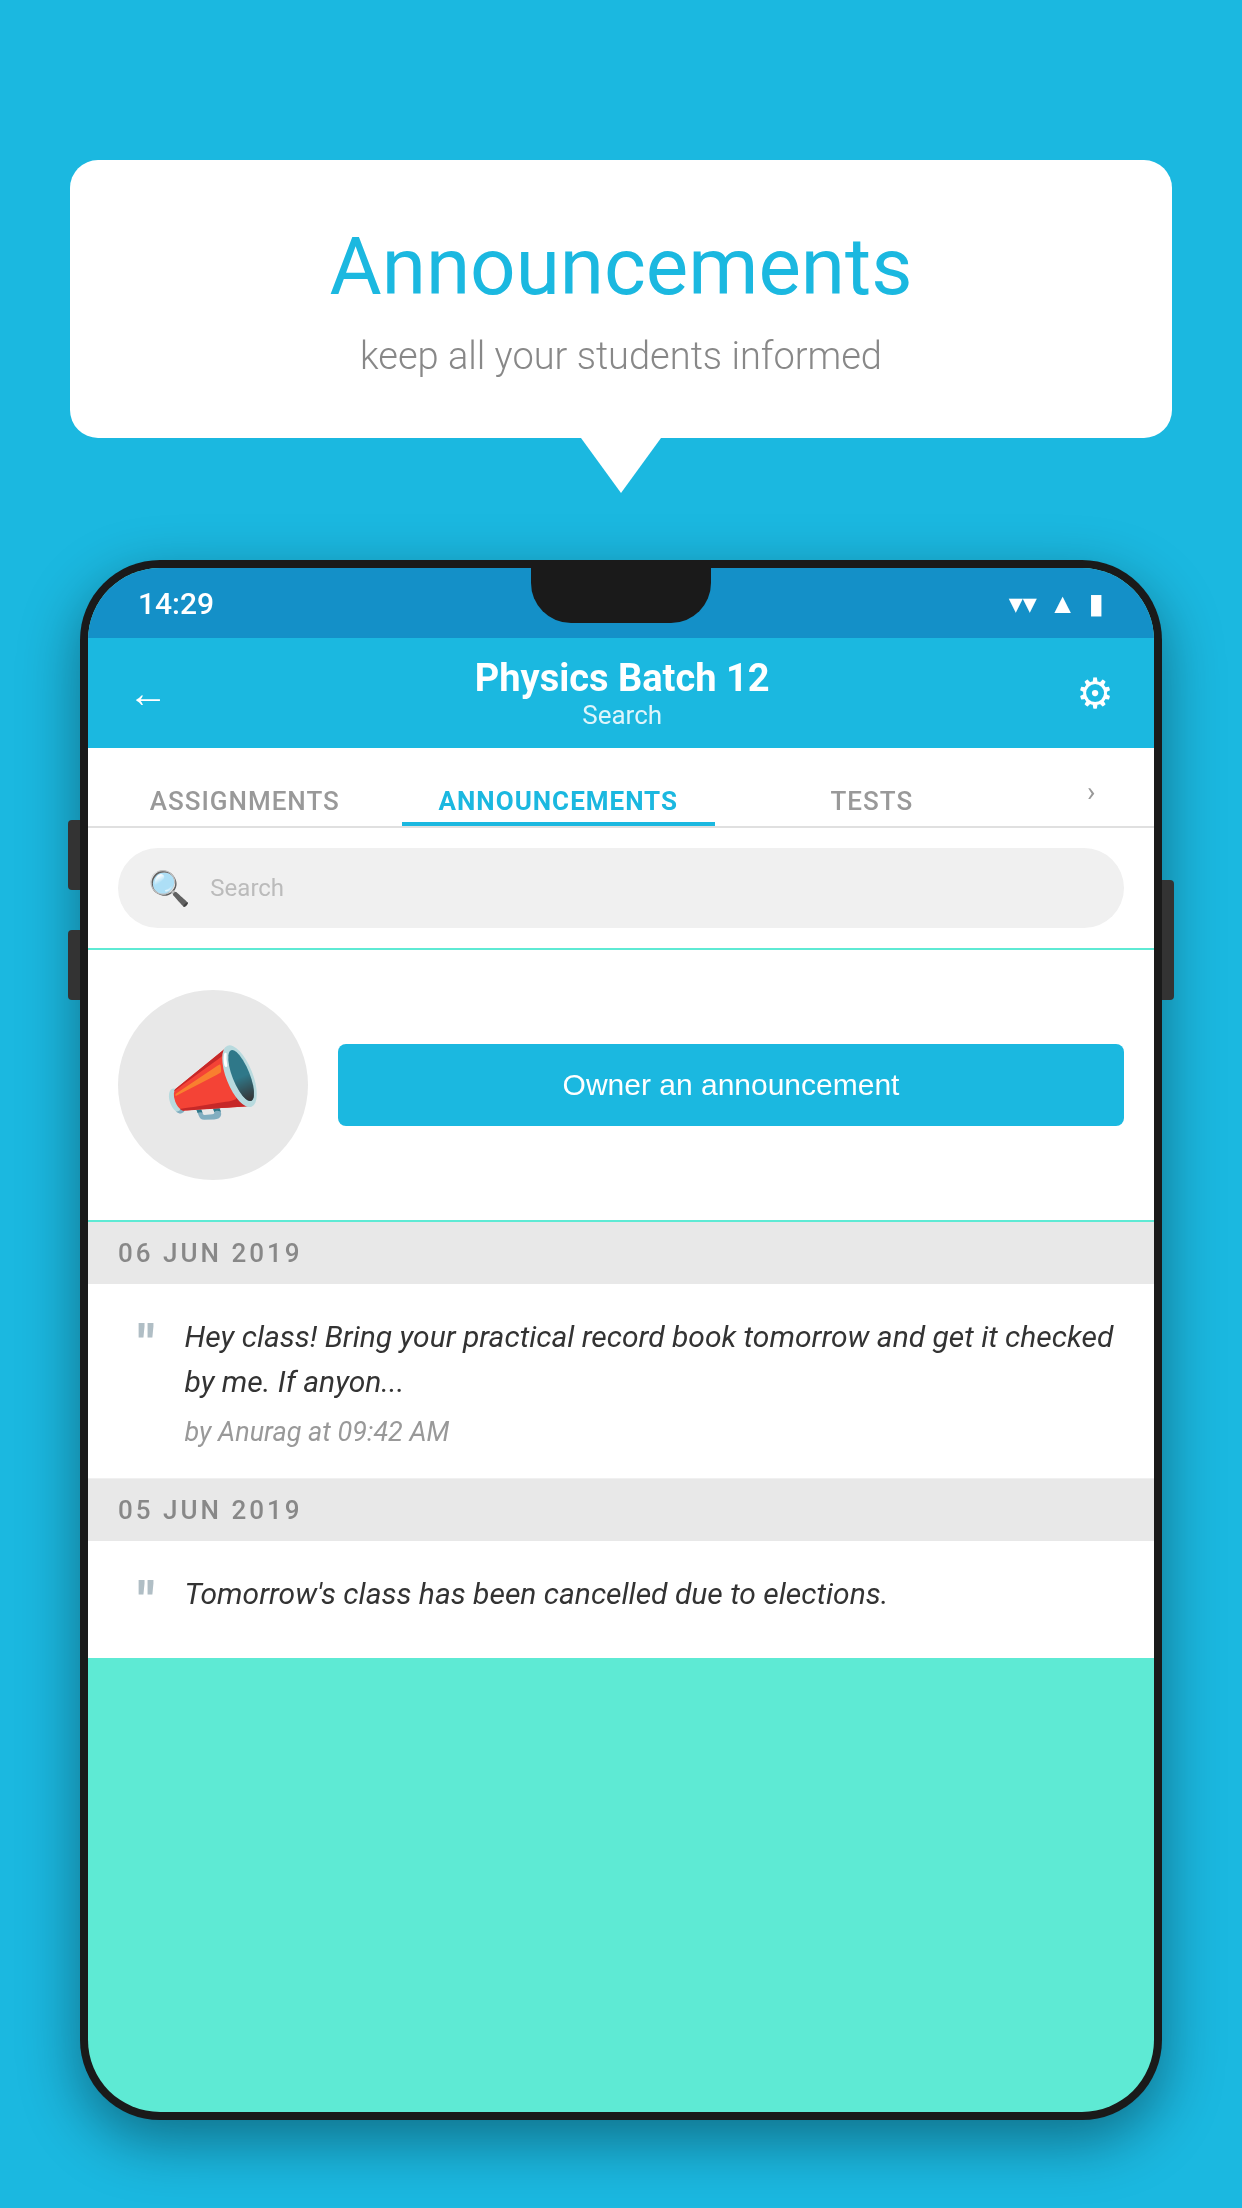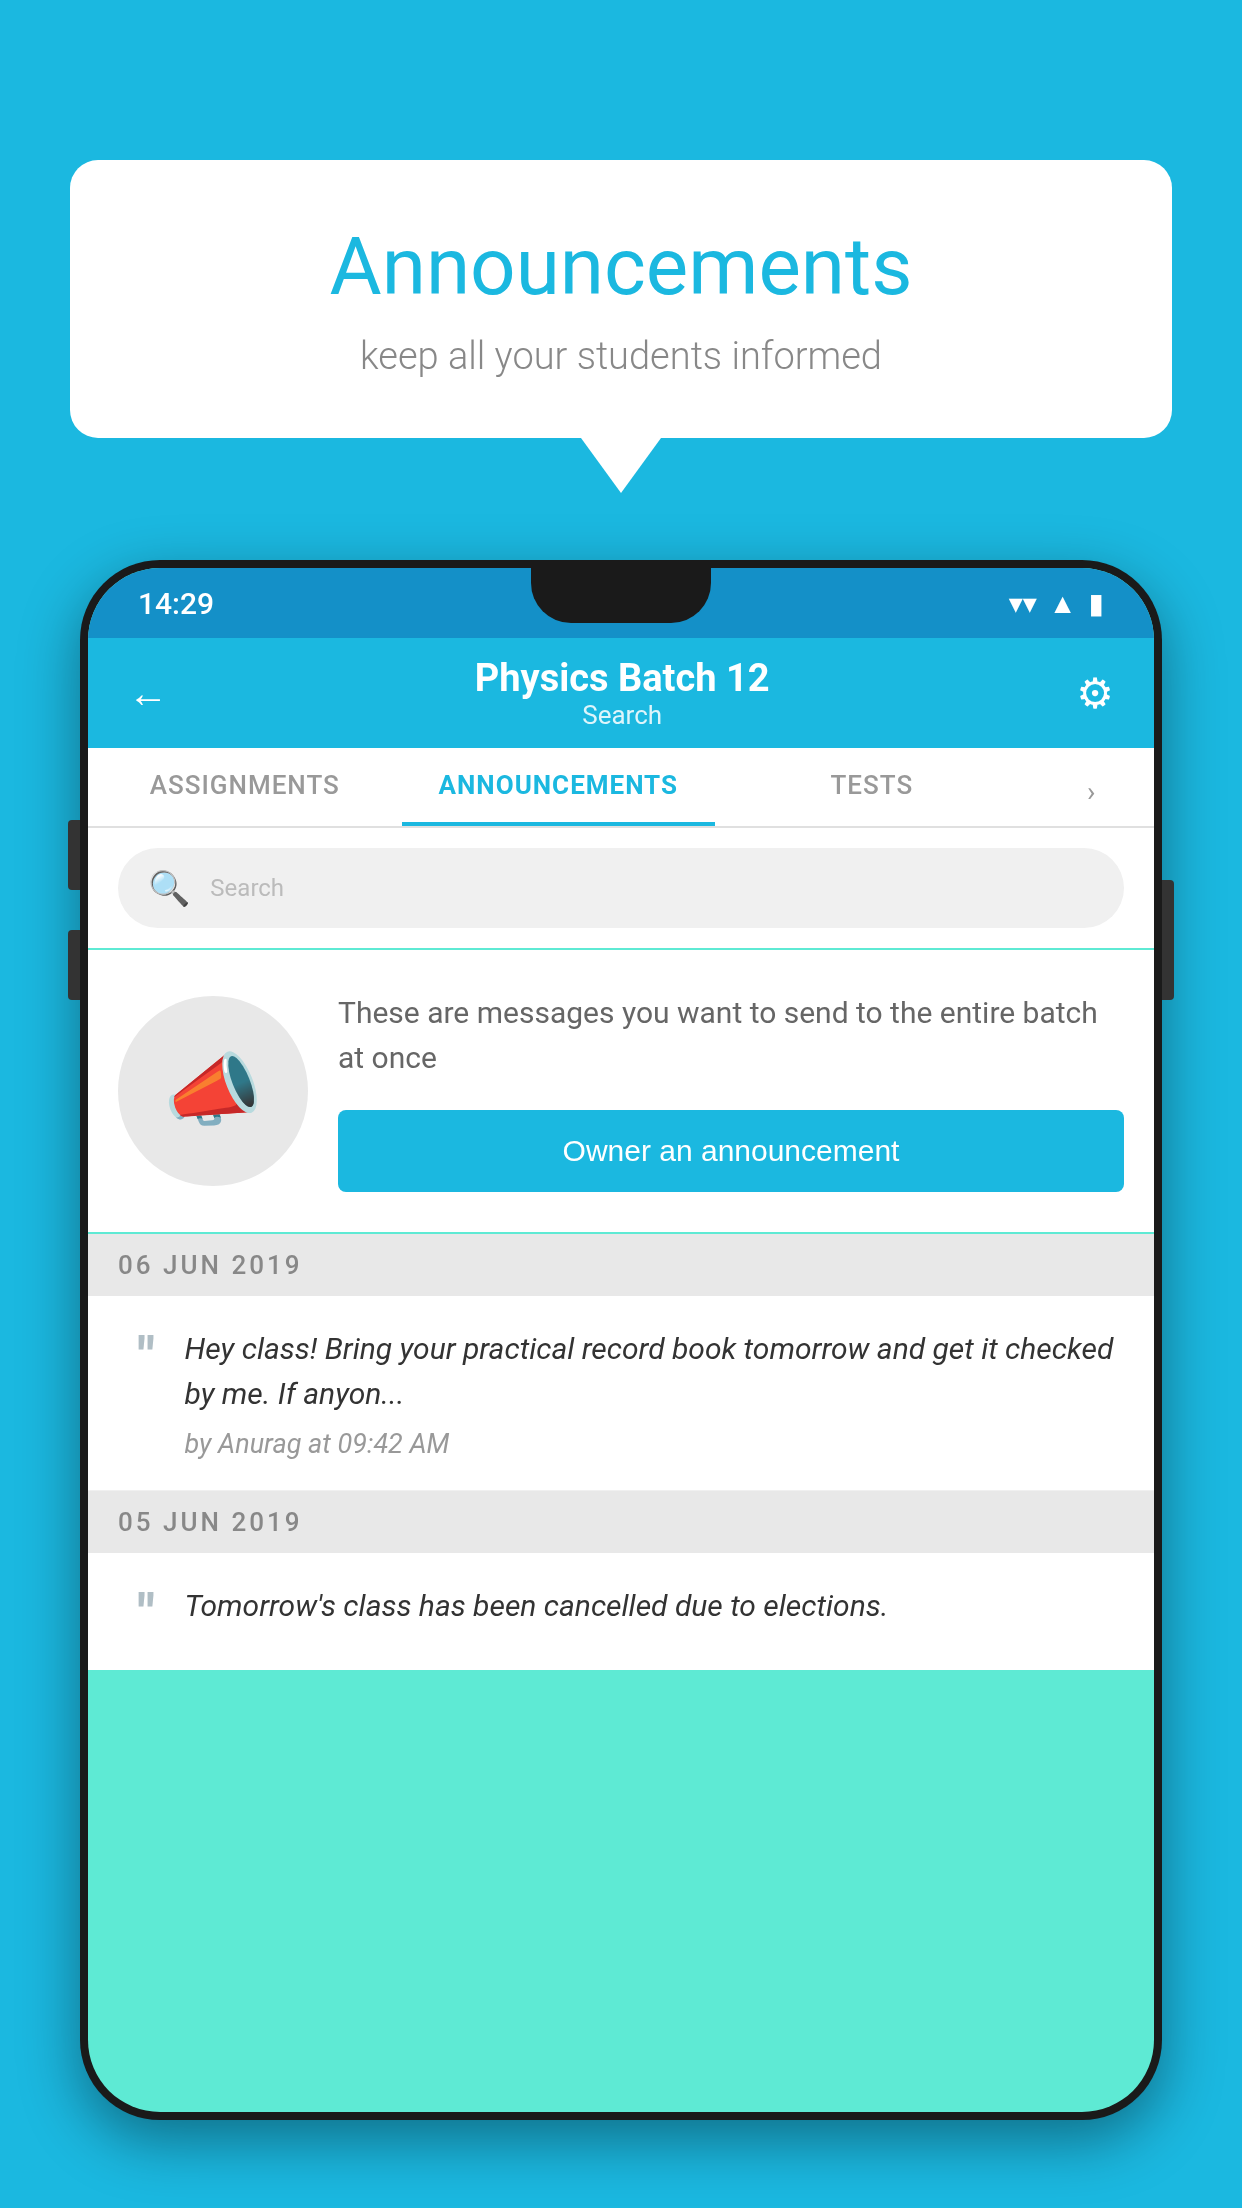--- a/index.html
+++ b/index.html
@@ -167,21 +167,21 @@
       background: white;
       display: flex;
       border-bottom: 2px solid #e0e0e0;
       height: 80px;
       align-items: flex-end;
     }
 
     .tab {
       flex: 1;
       text-align: center;
-      padding-bottom: 26px;
+      padding-bottom: 10px;
       font-size: 26px;
       font-weight: 500;
       color: #999;
       cursor: pointer;
       letter-spacing: 1px;
       position: relative;
     }
 
     .tab.active {
       color: #1BB8E0;
@@ -430,21 +430,20 @@
             <span class="search-icon-wrap">🔍</span>
             <span class="search-text">Search</span>
           </div>
         </div>
 
         <div class="announcement-card">
           <div class="megaphone-circle">
             <span class="megaphone-icon">📣</span>
           </div>
           <div class="announcement-right">
-            <div class="announcement-desc">These are messages you want to send to the entire batch at once</div>
             <button class="make-announcement-btn">Owner an announcement</button>
           </div>
         </div>
 
         <div class="date-separator">06  JUN  2019</div>
 
         <div class="message-item">
           <div class="quote-icon">"</div>
           <div class="message-content">
             <div class="message-text">Hey class! Bring your practical record book tomorrow and get it checked by me. If anyon...</div>

